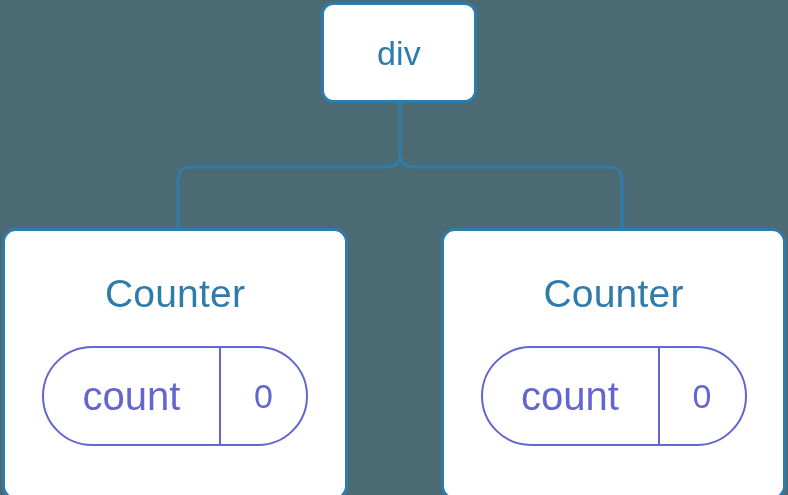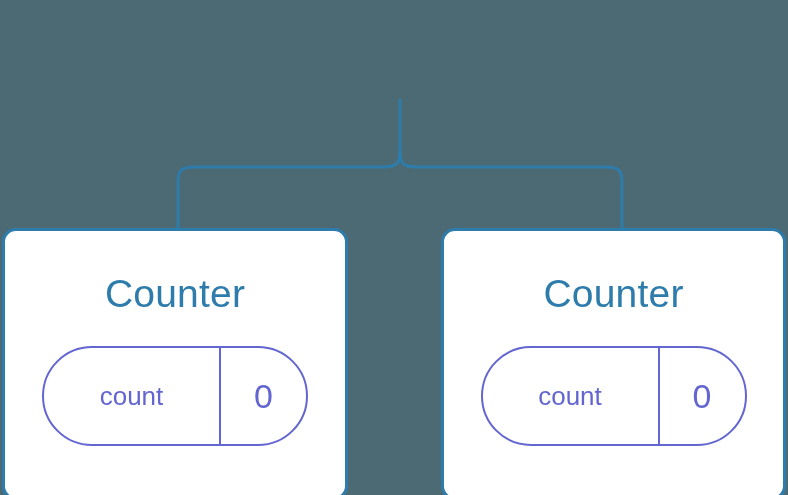--- a/index.html
+++ b/index.html
@@ -92,21 +92,21 @@
     display: flex;
     align-items: stretch;
     overflow: hidden;
     background: #ffffff;
   }
   .state-key {
     flex: 0 0 175px;
     display: flex;
     align-items: center;
     justify-content: center;
-    font-size: 26px;
+    font-size: 40px;
     color: #6366d0;
     line-height: 1;
   }
   .state-divider {
     flex: 0 0 2px;
     background: #6366d0;
   }
   .state-value {
     flex: 1 1 auto;
     display: flex;
@@ -130,20 +130,23 @@
              L 194 167
              C 181 167, 178 170, 178 183
              L 178 232" fill="none" stroke="#2e7cab" stroke-width="3" stroke-linecap="round" stroke-linejoin="round"></path>
     <path d="M 400 151
              C 400 164, 404 167, 417 167
              L 606 167
              C 619 167, 622 170, 622 183
              L 622 232" fill="none" stroke="#2e7cab" stroke-width="3" stroke-linecap="round" stroke-linejoin="round"></path>
   </svg>
 
+  <div class="root-node">
+    <span class="root-label">div</span>
+  </div>
 
   <div class="card card-left">
     <span class="card-title">Counter</span>
     <div class="state-pill">
       <span class="state-key">count</span>
       <span class="state-divider"></span>
       <span class="state-value">0</span>
     </div>
   </div>
 

